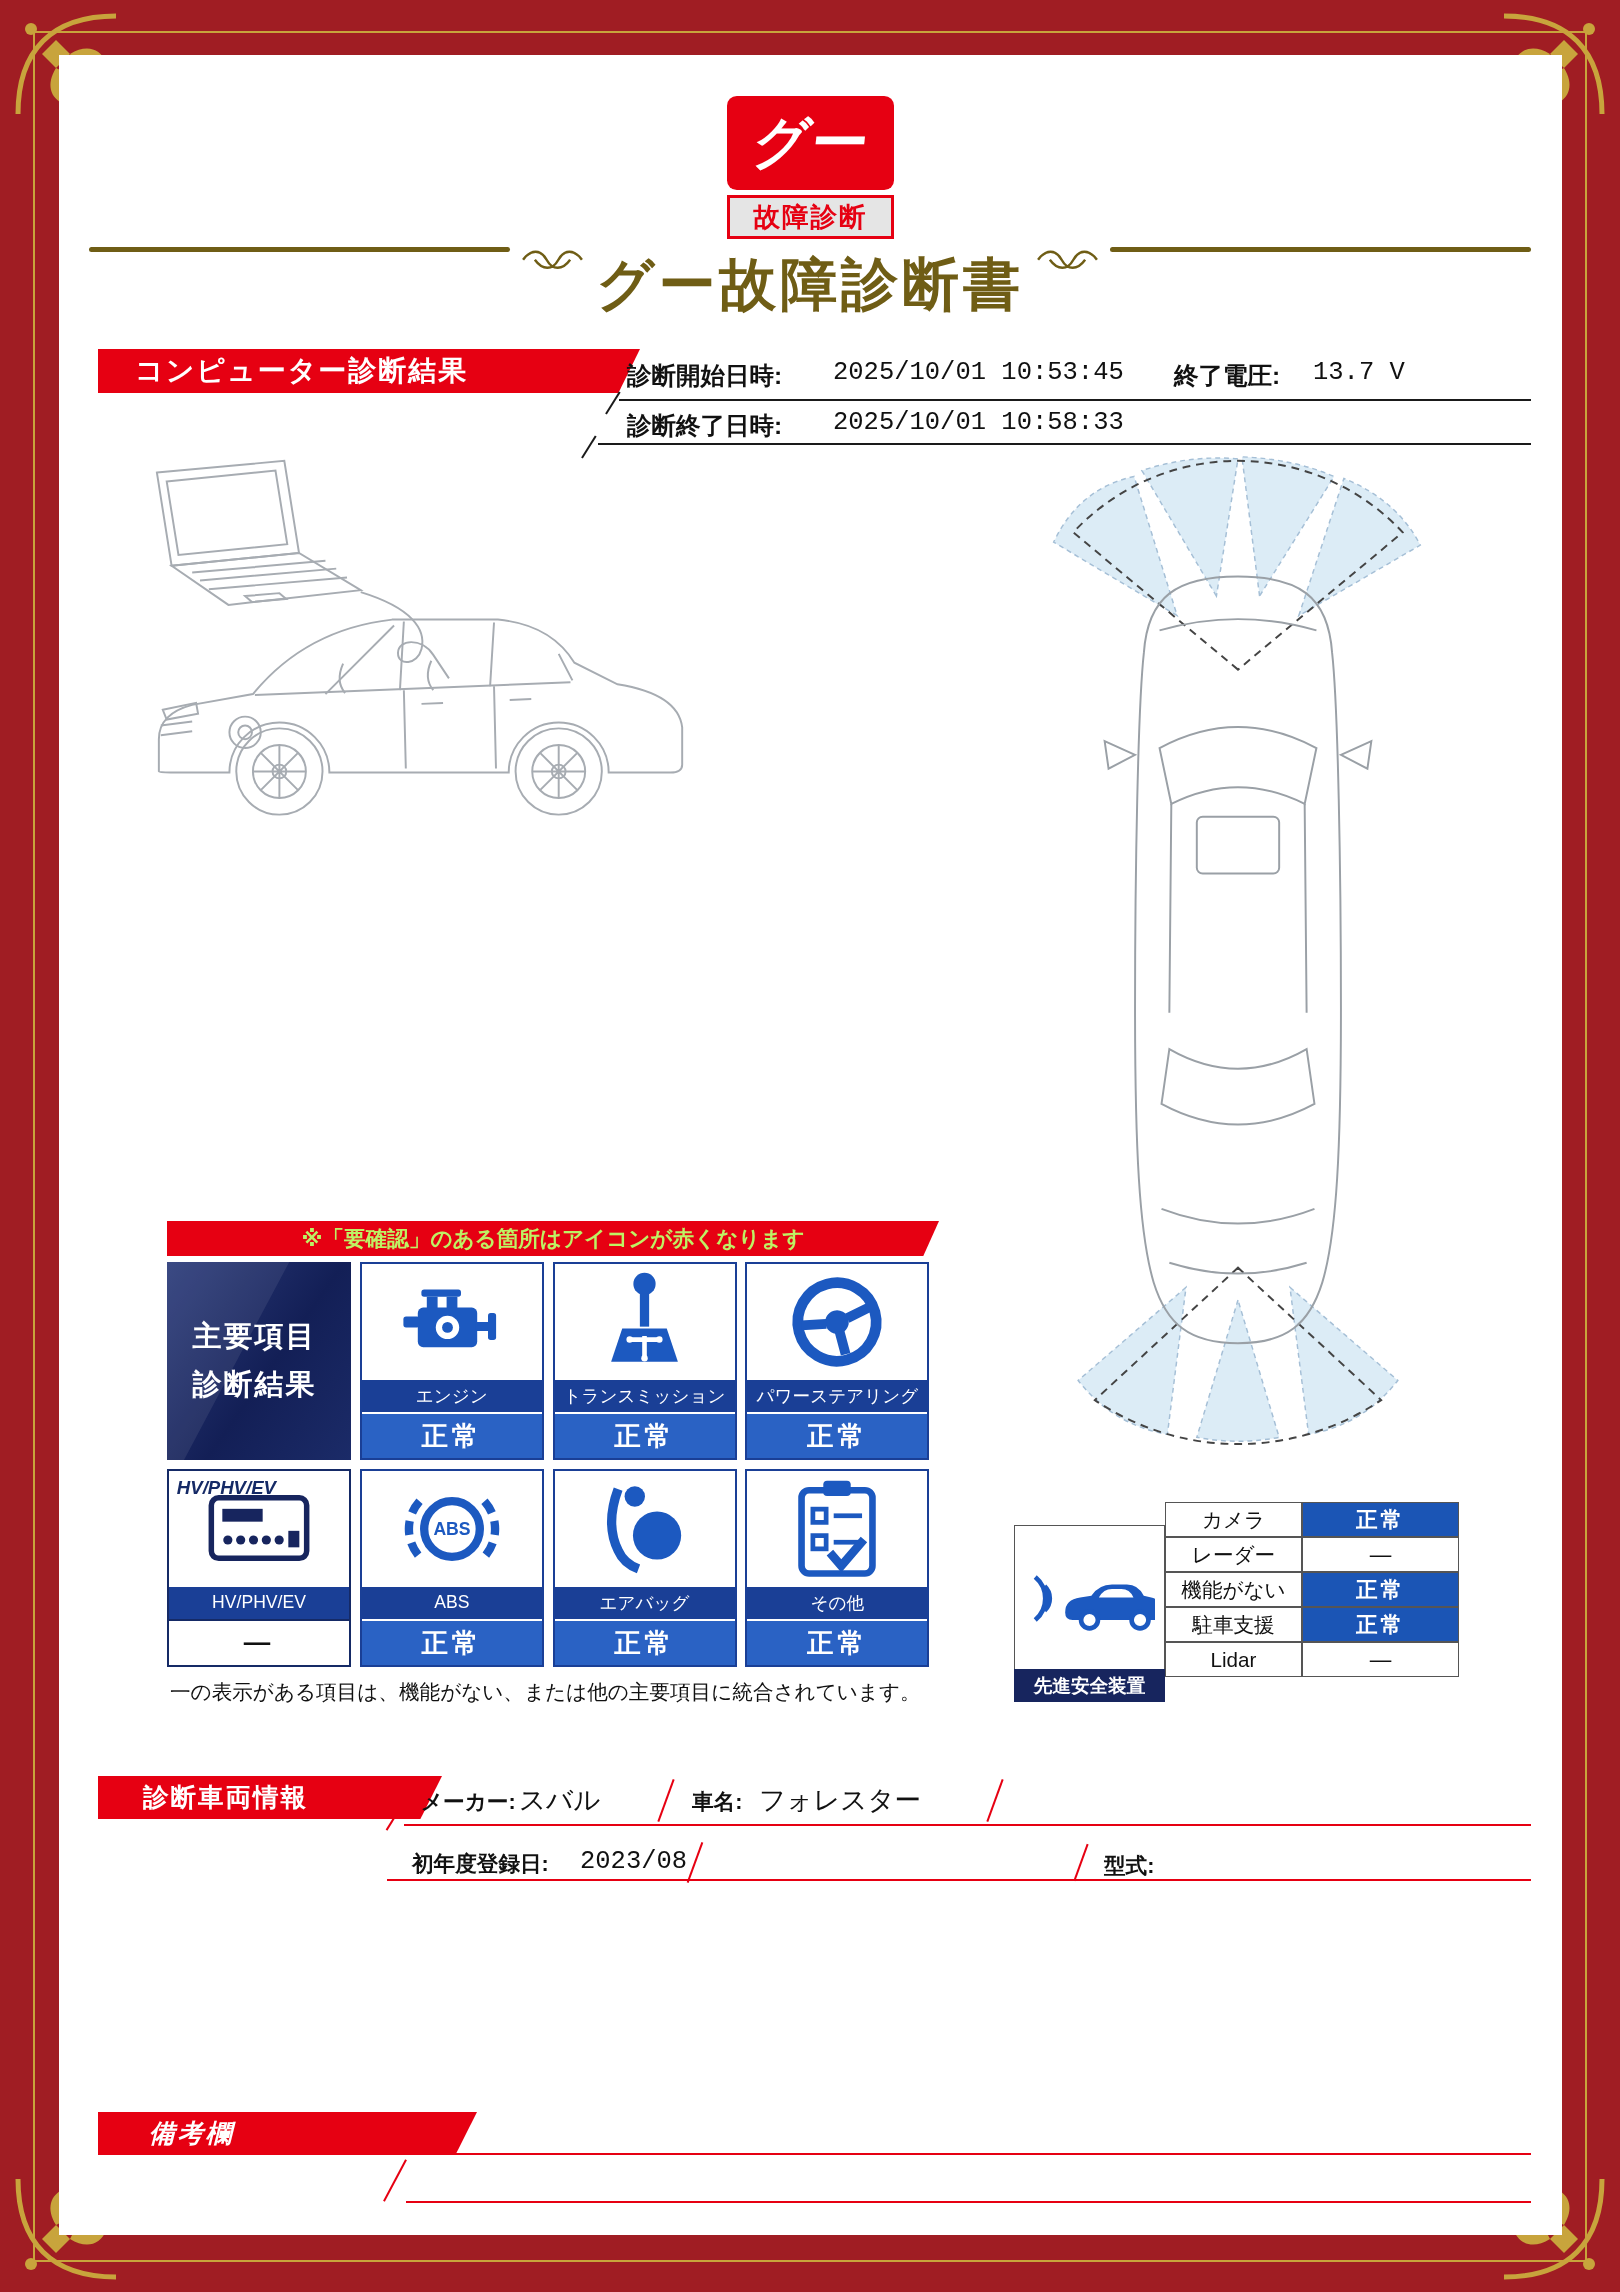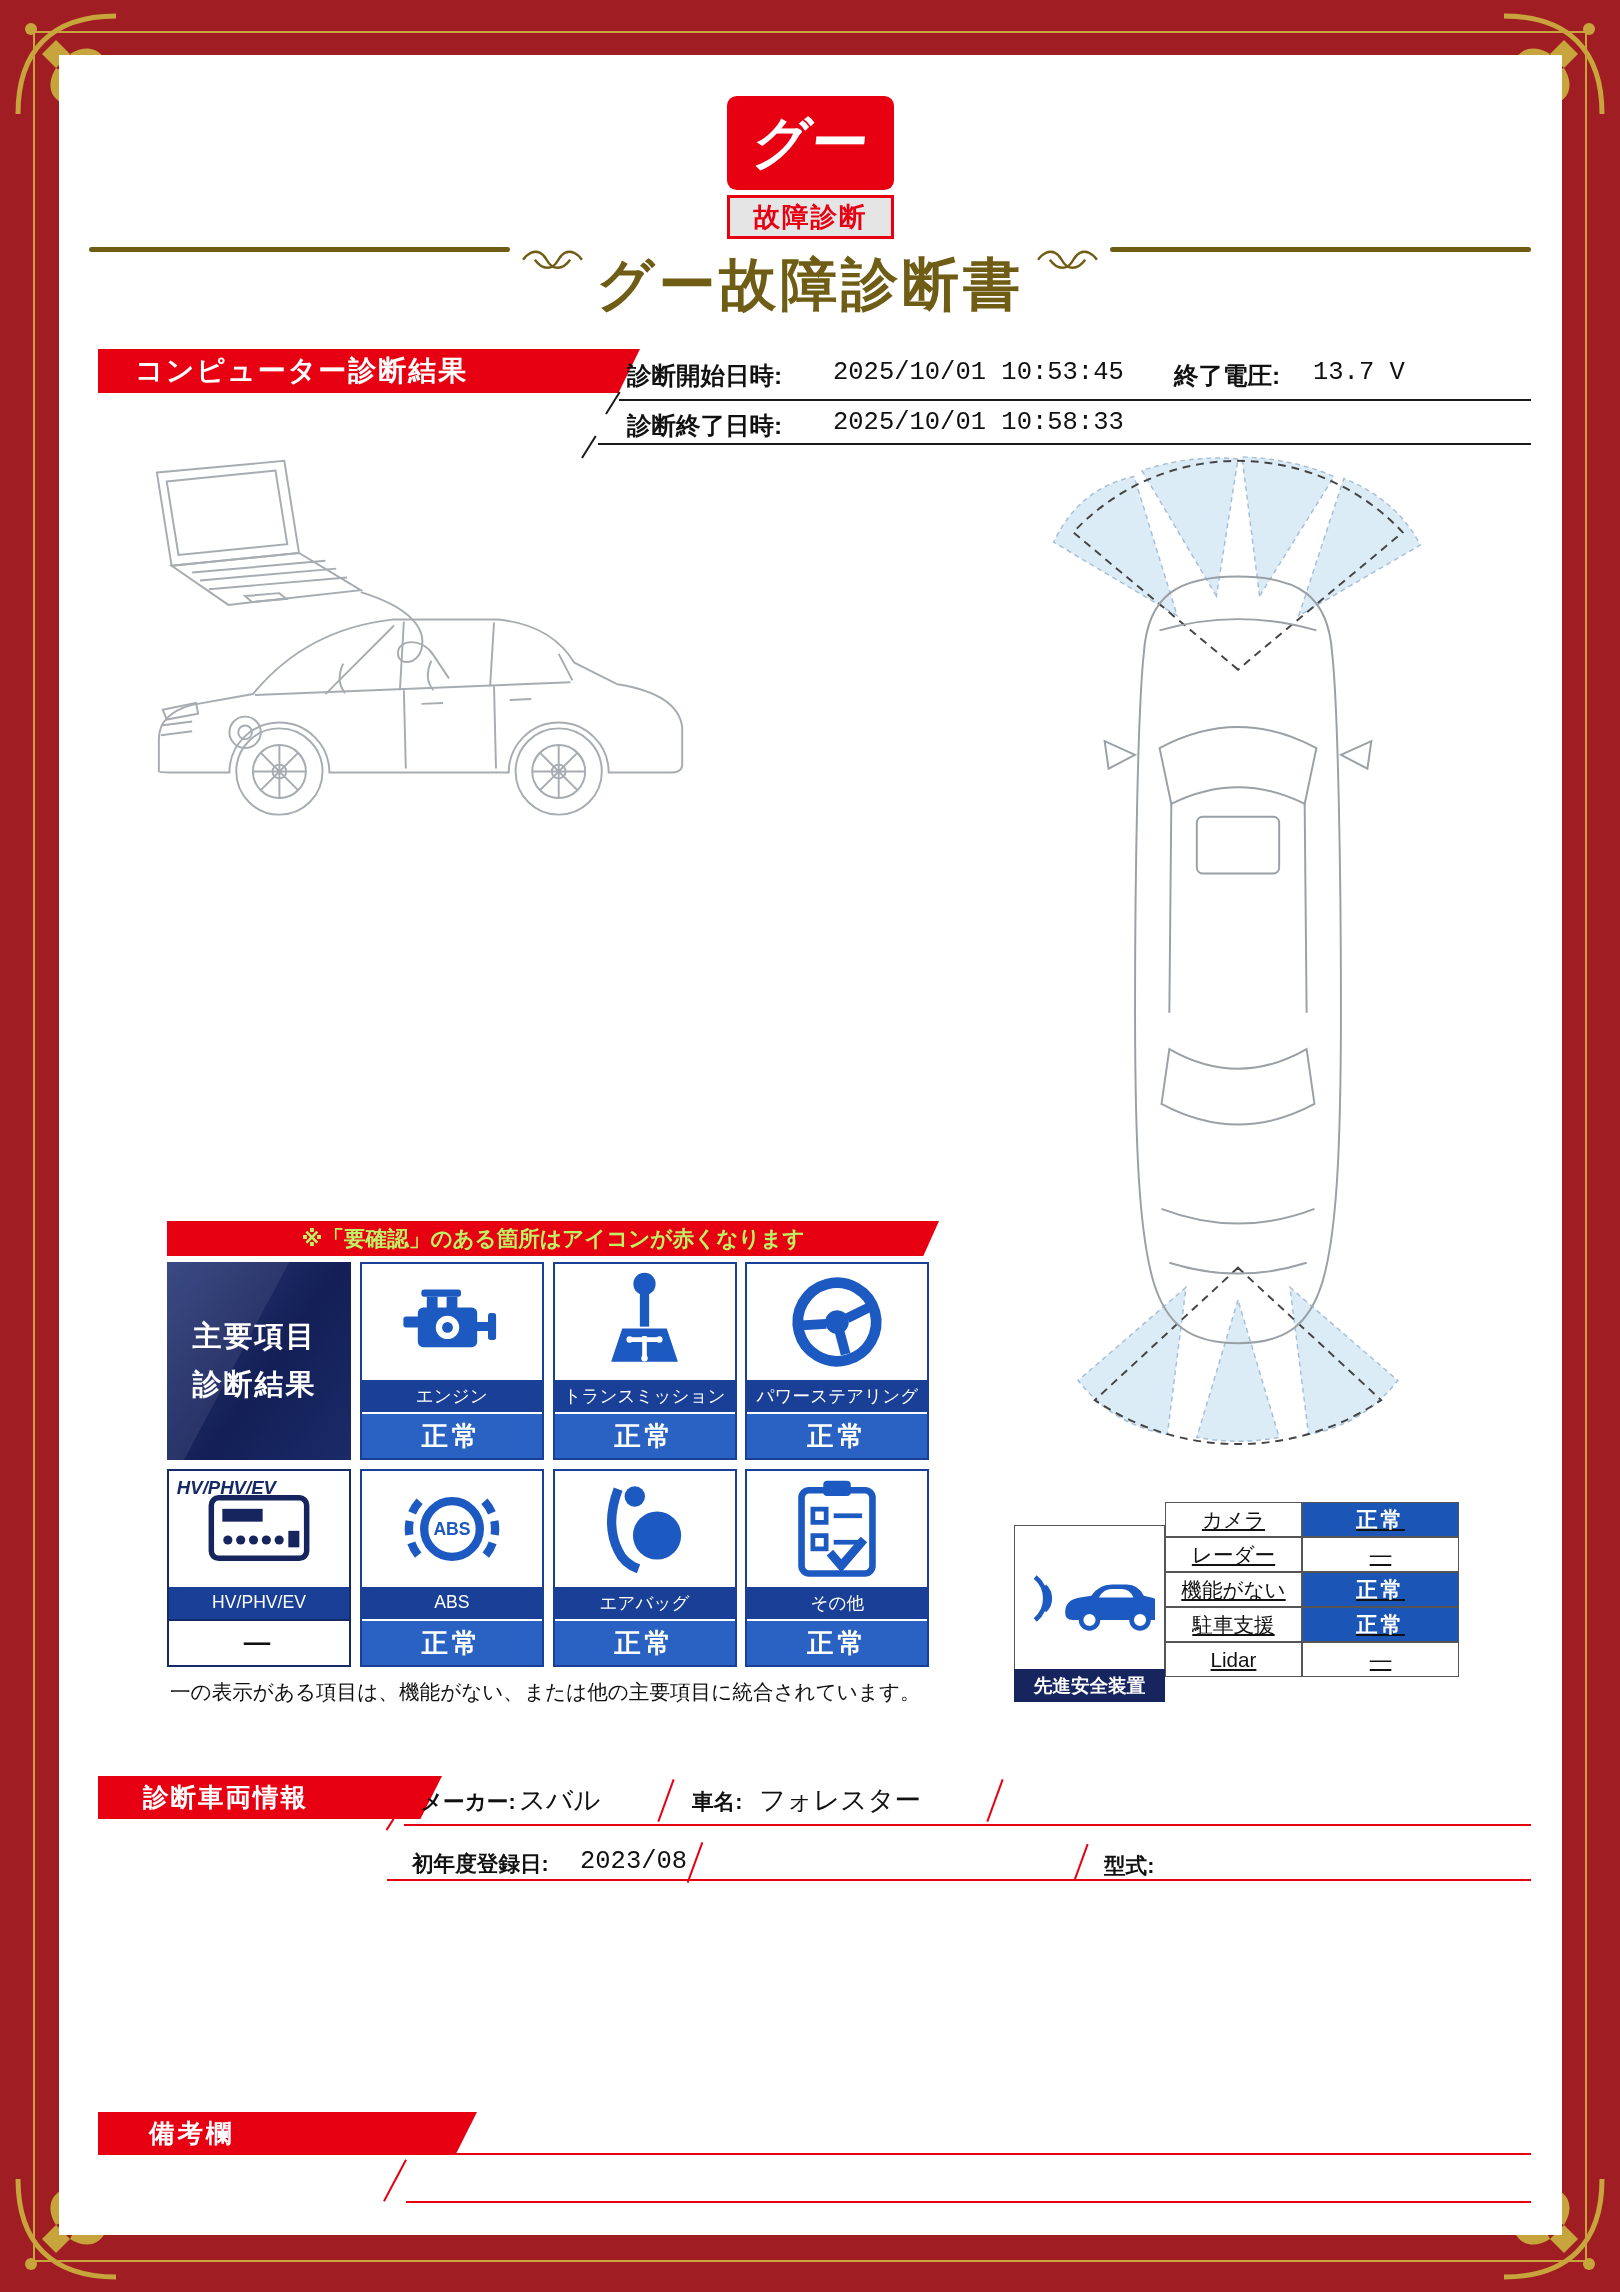--- a/index.html
+++ b/index.html
@@ -65,35 +65,35 @@
                       background:rgba(255,255,255,0.08);transform:rotate(28deg);}
   .cell-hv{border:2.9px solid #152a66;position:relative;}
   .hv-top{position:absolute;top:5.9px;left:7.8px;color:#152a66;font-weight:800;font-style:italic;font-size:18.6px;}
   .footnote{position:absolute;left:170px;top:1678px;font-size:20.6px;color:#111;}
 
   
   .safety{position:absolute;left:1014px;top:1502px;display:flex;}
   .s-left{display:flex;flex-direction:column;width:151px;margin-top:23px;}
   .s-iconbox{height:143px;border:1px solid #555;border-bottom:none;display:flex;align-items:center;justify-content:center;background:#fff;}
   .s-title{height:33px;background:#17255e;color:#fff;font-size:18.6px;font-weight:700;display:flex;align-items:center;justify-content:center;}
-  .s-table{display:grid;grid-template-columns:137px 157px;grid-auto-rows:35px;text-decoration:underline;}
+  .s-table{display:grid;grid-template-columns:137px 157px;grid-auto-rows:35px;}
   .s-label{border:1px solid #555;background:#fff;font-size:20.6px;display:flex;align-items:center;justify-content:center;box-sizing:border-box;}
   .s-value{border:1px solid #555;display:flex;align-items:center;justify-content:center;box-sizing:border-box;font-size:21.6px;}
   .s-value.ok{background:#1b55b5;color:#fff;font-weight:700;letter-spacing:2.9px;}
   .s-value.dash{background:#fff;color:#111;}
 
   
   .veh-banner{left:98px;top:1776px;width:299px;height:43px;font-size:25.5px;padding-left:45px;letter-spacing:2px;}
   .vlabel{position:absolute;font-weight:700;font-size:21.6px;white-space:nowrap;}
   .vvalue{position:absolute;font-size:26.5px;white-space:nowrap;}
   .vvalue.mono{font-family:"Liberation Mono","DejaVu Sans Mono",monospace;font-size:25.5px;}
   .rline{position:absolute;height:2px;background:#e60012;}
 
   
-  .rem-banner{left:98px;top:2112px;width:328px;height:43px;font-size:25.5px;padding-left:51px;letter-spacing:2.9px;}
+  .rem-banner{left:98px;top:2112px;width:328px;height:43px;font-size:25.5px;padding-left:51px;letter-spacing:2.9px;font-style:italic;}
 </style>
 </head>
 <body>
 
 <div class="sheet">
 
   <div class="gold-frame"></div>
   <svg class="corner tl" viewBox="0 0 110 110">
     <path d="M6,104 C6,40 40,6 104,6" fill="none" stroke="#c8a43c" stroke-width="5"></path>
     <path d="M30,44 L44,30 L58,44 L44,58 Z" fill="#c8a43c"></path>

